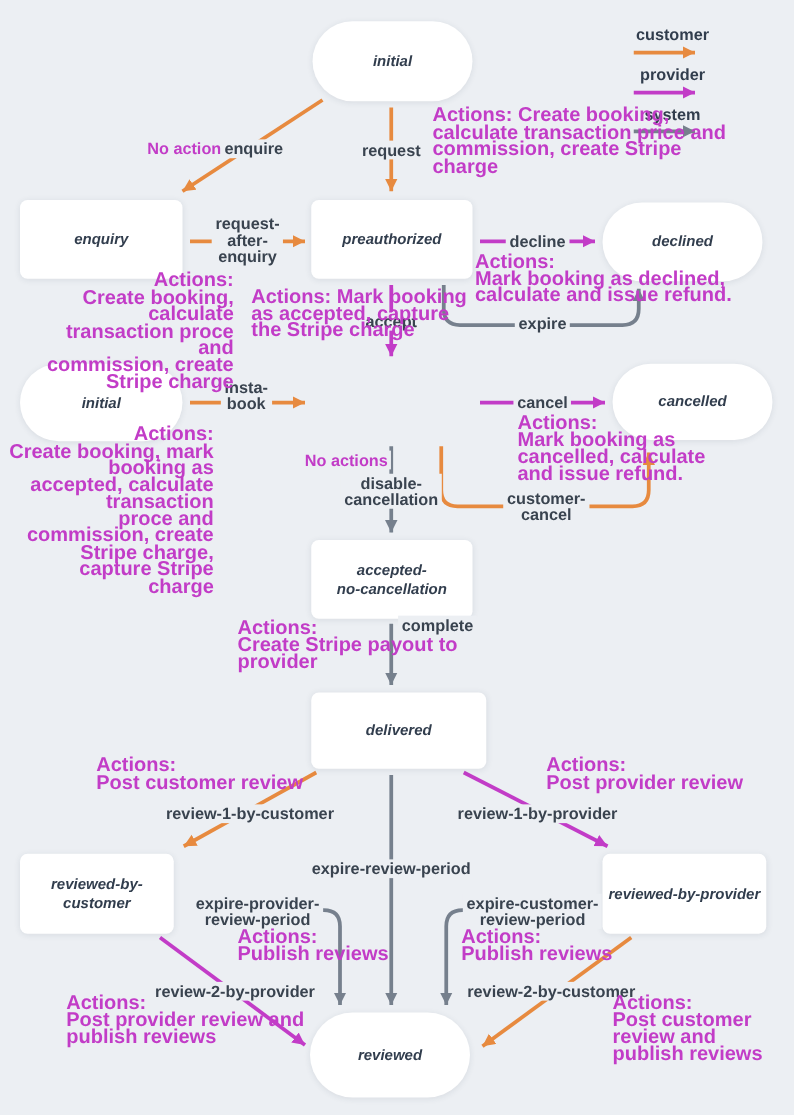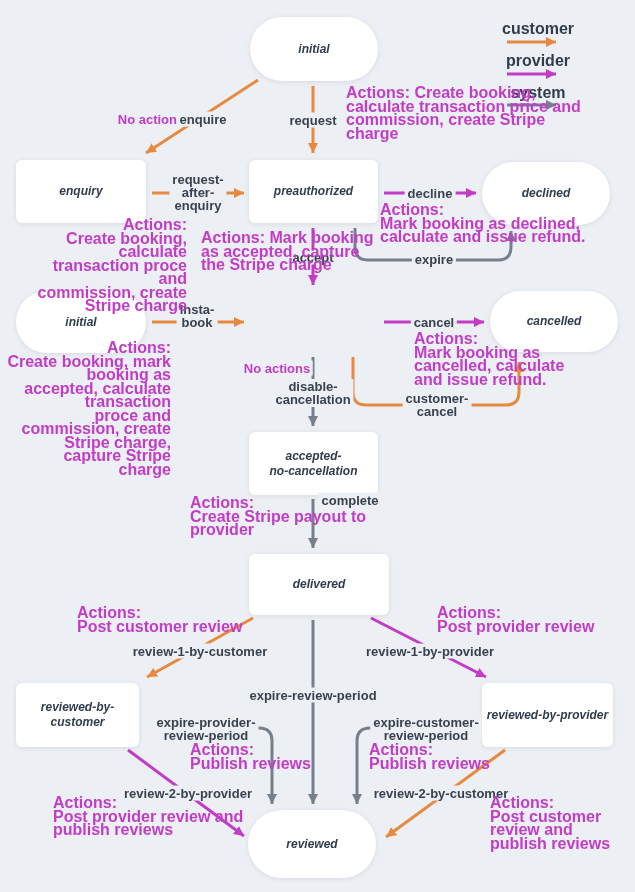--- a/index.html
+++ b/index.html
@@ -28,21 +28,21 @@
     background:var(--bg);padding:1px 3px;line-height:13px;white-space:pre-line;
   }
   .magenta{color:var(--magenta);}
   .actions{
     position:absolute;font-size:16px;font-weight:600;color:var(--magenta);
     line-height:13.5px;white-space:pre-line;
   }
   .right{text-align:right;}
   .legend-label{
     position:absolute;transform:translateX(-50%);
-    font-size:16px;font-weight:600;color:#313D4D;
+    font-size:13px;font-weight:600;color:#313D4D;
   }
 </style>
 </head>
 <body>
 
 <div class="canvas">
 
   <svg class="edges" viewBox="0 0 635 892">
     <defs>
       <marker id="head-orange" markerUnits="userSpaceOnUse" markerWidth="11" markerHeight="11" refX="10" refY="5" orient="auto">

